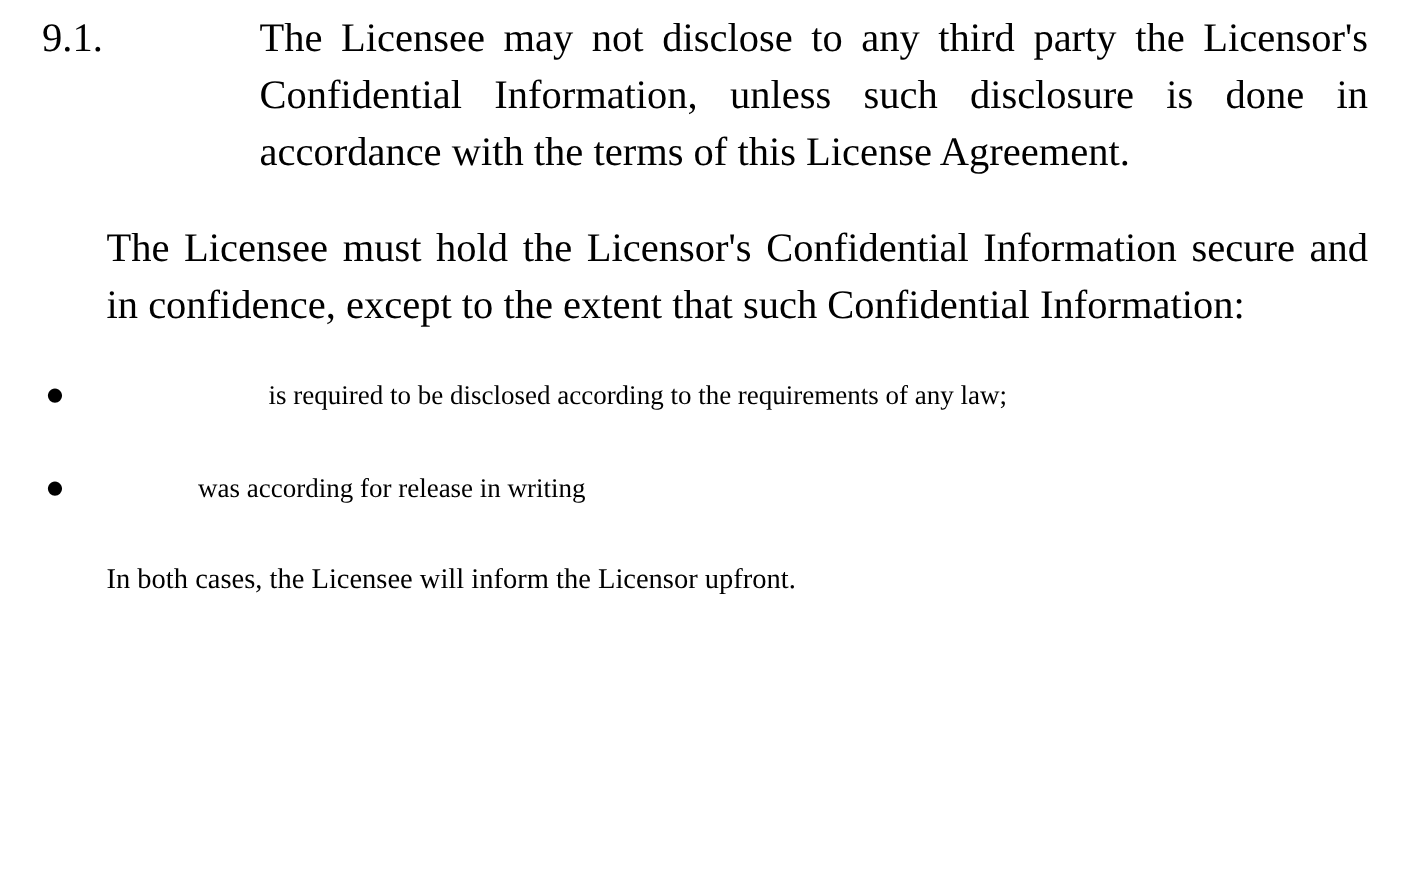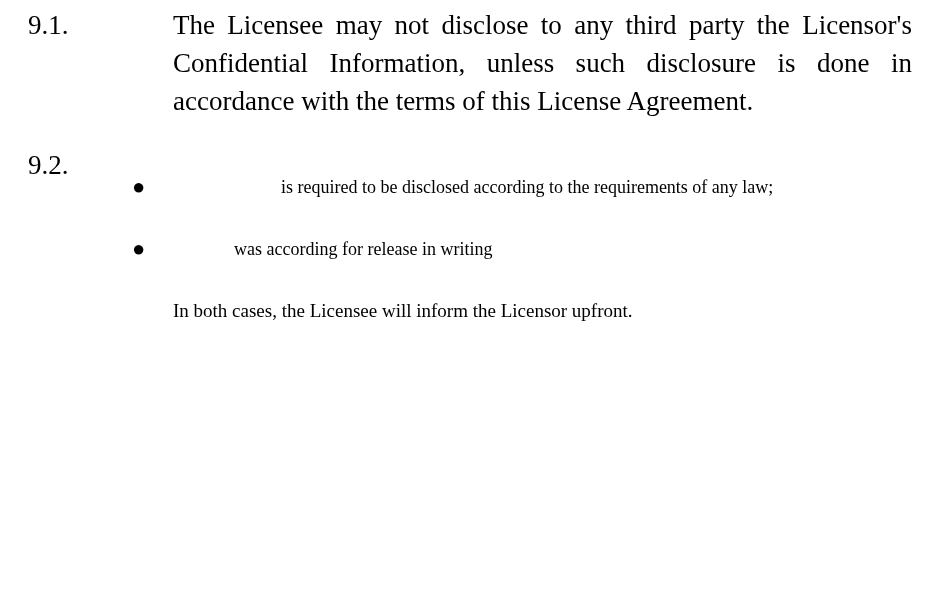--- a/index.html
+++ b/index.html
@@ -86,22 +86,22 @@
 <body>
 
 <div class="page">
 
   <div class="clause">
     <div class="clause-number">9.1.</div>
     <div class="clause-body justify-all">The Licensee may not disclose to any third party the Licensor's Confidential Information, unless such disclosure is done in accordance with the terms of this License Agreement.</div>
   </div>
 
   <div class="clause">
-    <div class="clause-number">9.2.</div>
     <div class="clause-body">
+      <div class="justify-all">The Licensee must hold the Licensor's Confidential Information secure and in confidence, except to the extent that such Confidential Information:</div>
 
       <ul class="bullet-list">
         <li class="bullet-item">
           <span class="bullet-marker">●</span>
           <span class="bullet-text justify-all">is required to be disclosed according to the requirements of any law;</span>
         </li>
         <li class="bullet-item">
           <span class="bullet-marker">●</span>
           <span class="bullet-text">was according for release in writing</span>
         </li>

